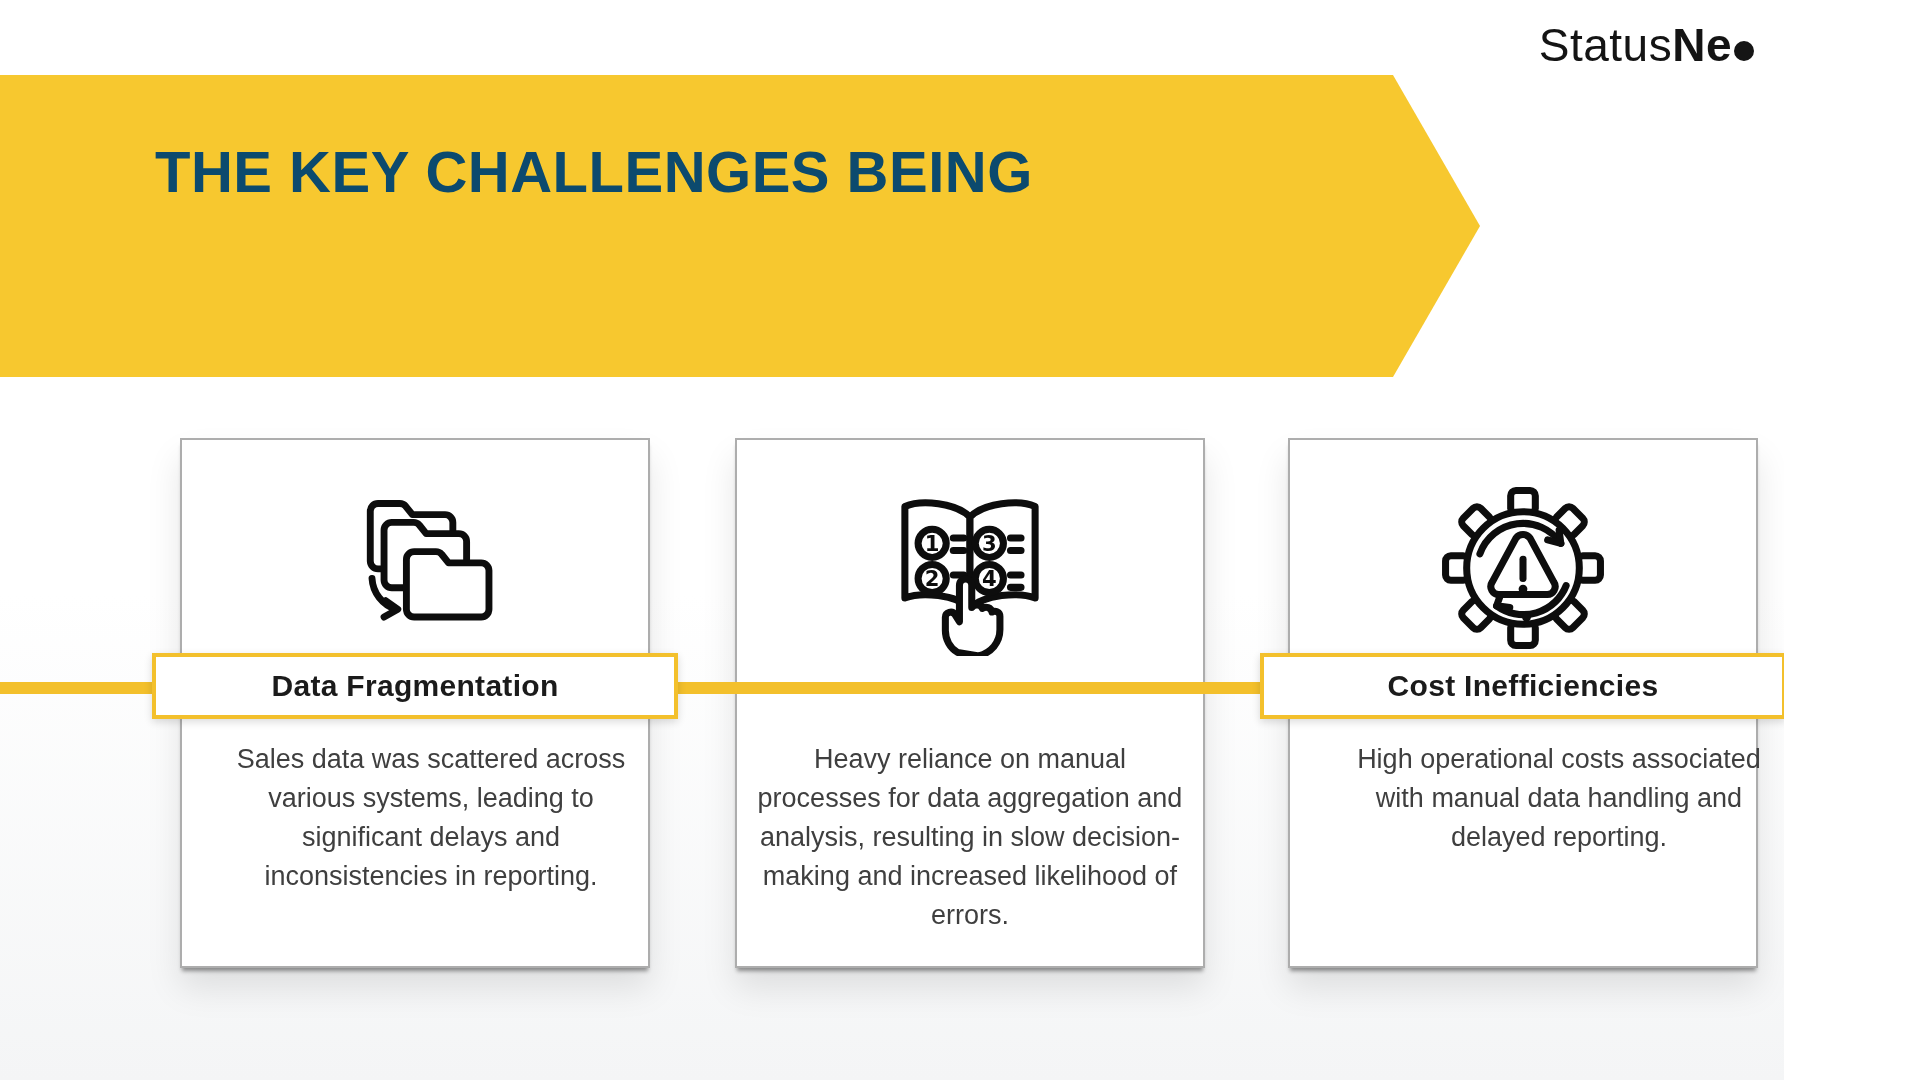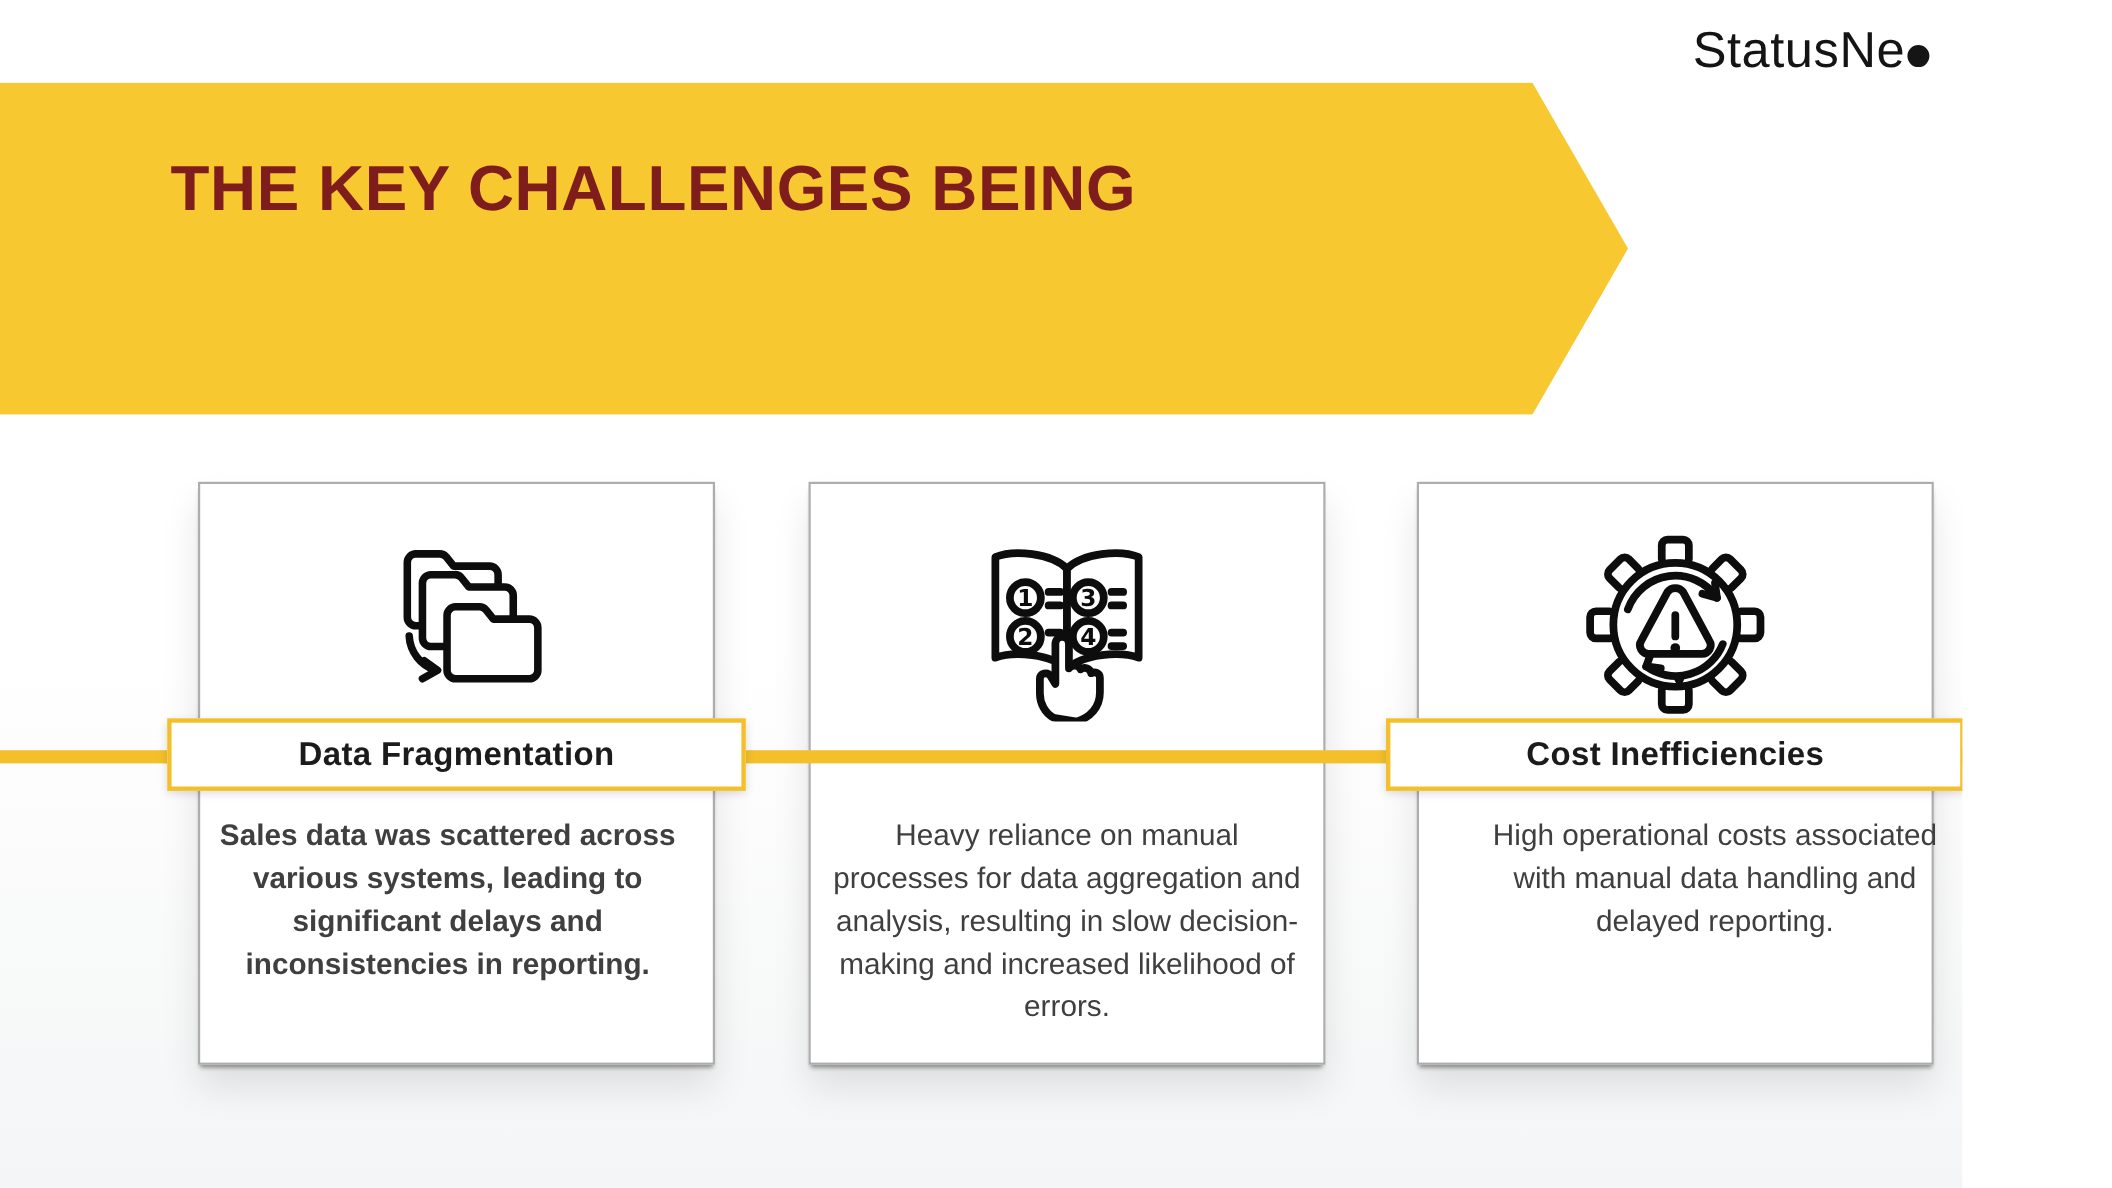--- a/index.html
+++ b/index.html
@@ -11,37 +11,37 @@
     background:linear-gradient(180deg,#ffffff 0%,#ffffff 55%,#f4f5f6 100%);
   }
 
   
   .logo {
     position:absolute; top:18px; right:30px;
     font-size:46px; color:#141414; letter-spacing:0.5px;
     display:flex; align-items:center;
   }
   .logo .reg  { font-weight:400; }
-  .logo .bold { font-weight:400; }
+  .logo .bold { font-weight:700; }
   .logo-o {
     display:inline-block; width:17px; height:17px;
     border:10px solid #151515; border-radius:50%;
     background:#F7C52C; margin-left:2px; margin-top:12px;
   }
 
   
   .banner {
     position:absolute; top:75px; left:0; width:1480px; height:302px;
     background:#F7C82F;
     clip-path:polygon(0 0, 1393px 0, 100% 50%, 1393px 100%, 0 100%);
   }
   .banner-title {
     position:absolute; left:155px; top:56px;
     font-size:58px; font-weight:800; line-height:82px;
-    color:#7f1d1d; letter-spacing:0.5px;
+    color:#0c4a6e; letter-spacing:0.5px;
   }
 
   
   .connector-line {
     position:absolute; top:682px; left:0; width:1920px; height:12px;
     background:#F3C02C; z-index:2;
   }
 
   
   .card {
@@ -110,21 +110,21 @@
           <path transform="translate(72,60)" d="M18,30 a9,9 0 0 1 9,-9 h25 a9,9 0 0 1 7,3 l8,10 h38 a9,9 0 0 1 9,9 v45 a9,9 0 0 1 -9,9 h-78 a9,9 0 0 1 -9,-9 z"></path>
         </g>
         <g class="ic">
           <path d="M50,112 a40,40 0 0 0 28,36"></path>
           <path d="M66,138 l14,10 -16,9"></path>
         </g>
       </svg>
     </div>
   </div>
   <div class="card-title-bar bar-1">Data Fragmentation</div>
-  <div class="card" style="left:172px; border:none; background:none; box-shadow:none; z-index:4; pointer-events:none;font-weight:bold;">
+  <div class="card" style="left:196px; border:none; background:none; box-shadow:none; z-index:4; pointer-events:none;">
     <div style="margin-top:302px;" class="card-body">Sales data was scattered across various systems, leading to significant delays and inconsistencies in reporting.</div>
   </div>
 
   <div class="card card-2">
     <div class="card-icon">
       <svg width="176" height="176" viewBox="0 0 200 200">
         <g class="icf">
           <path d="M100,42 C84,26 45,22 26,30 L26,134 C45,127 84,130 100,146 Z"></path>
           <path d="M100,42 C116,26 155,22 174,30 L174,134 C155,127 116,130 100,146 Z"></path>
         </g>

